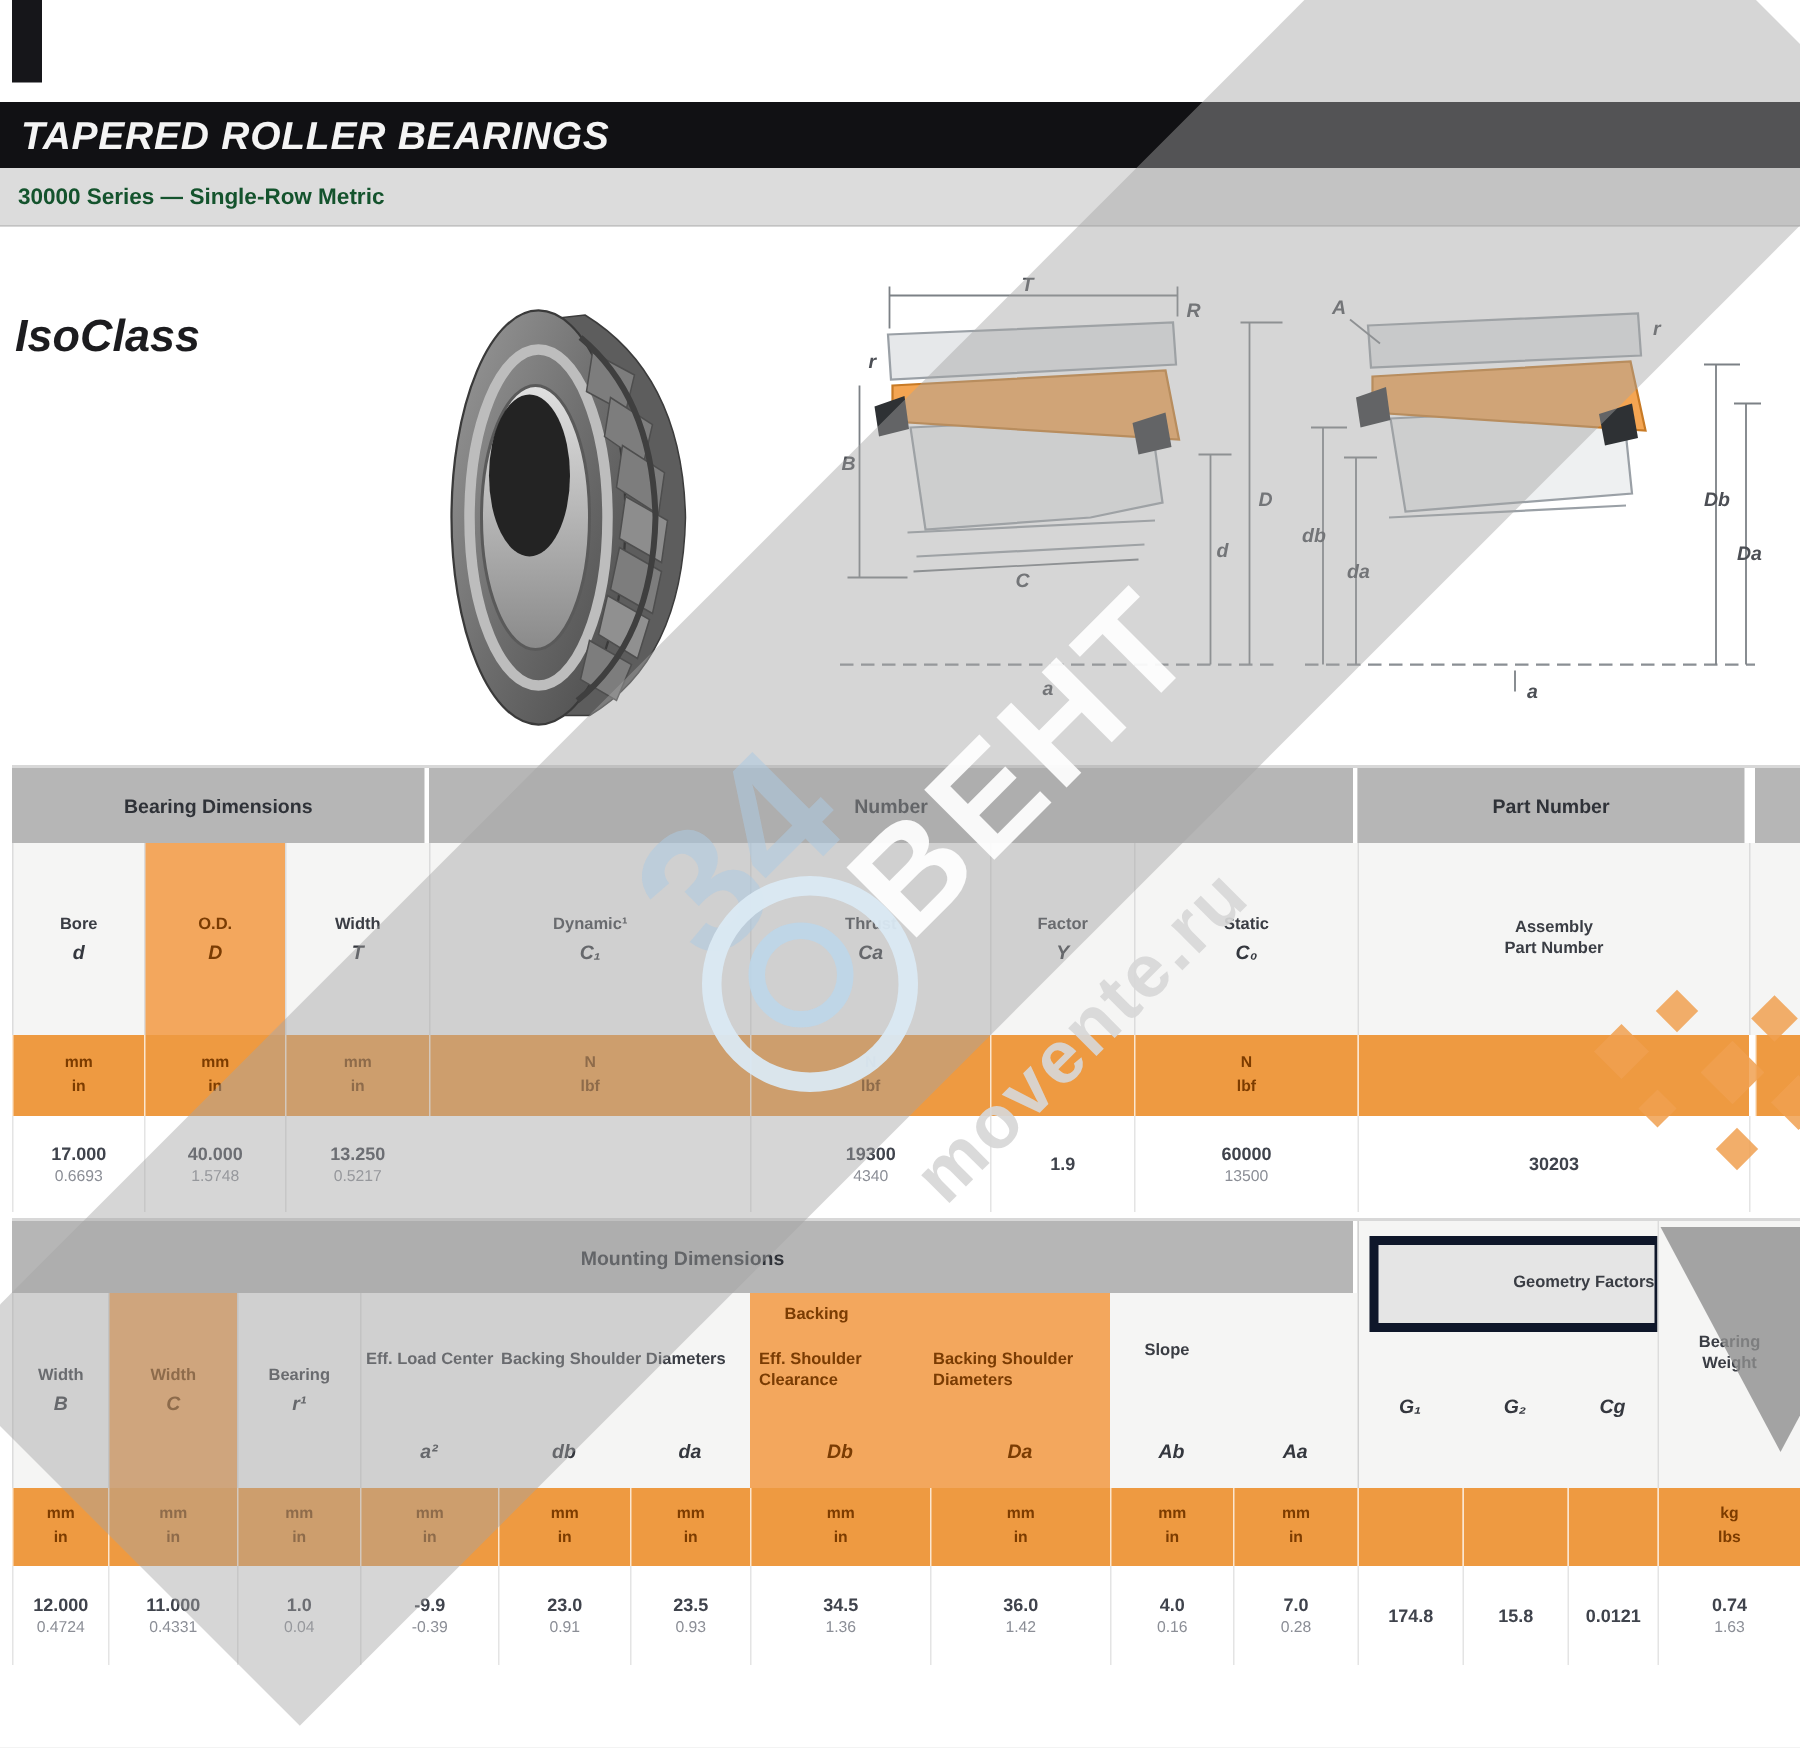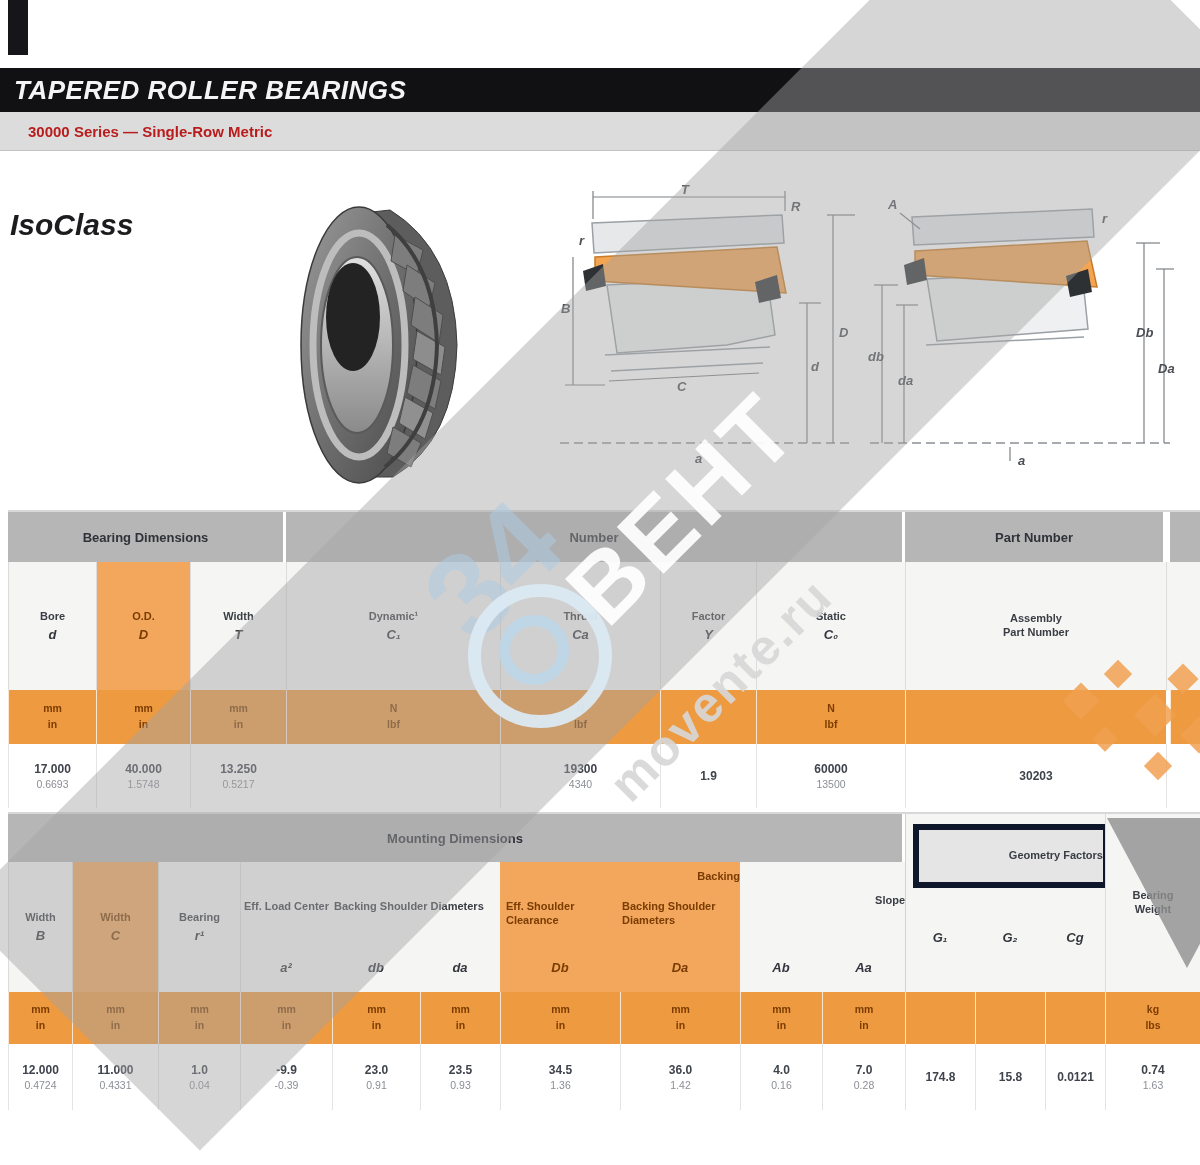--- a/index.html
+++ b/index.html
@@ -2,21 +2,21 @@
 <html><head>
 <meta charset="utf-8">
 <style>
   html,body{margin:0;padding:0;background:#e9e9e9;font-family:"Liberation Sans",sans-serif;}
   .page{position:relative;width:1200px;height:1165px;background:#ffffff;overflow:hidden;margin:0 auto;}
   .corner-mark{position:absolute;left:8px;top:0;width:20px;height:55px;background:#16161a;}
   
   .title-bar{position:absolute;left:0;top:68px;width:1200px;height:44px;background:#111114;display:flex;align-items:center;}
   .title-bar span{color:#f4f4f4;font-size:26px;font-weight:bold;font-style:italic;letter-spacing:.5px;padding-left:14px;}
   .subtitle-bar{position:absolute;left:0;top:112px;width:1200px;height:38px;background:#dcdcdc;border-bottom:1px solid #c2c2c2;display:flex;align-items:center;}
-  .subtitle-bar span{color:#b91c1c;font-size:15px;font-weight:bold;padding-left:28px;}
+  .subtitle-bar span{color:#14532d;font-size:15px;font-weight:bold;padding-left:12px;}
   .isoclass{position:absolute;left:10px;top:208px;font-size:30px;font-weight:bold;font-style:italic;color:#1c1c1f;}
   
   .tbl{position:absolute;left:8px;width:1192px;background:#fff;border-top:2px solid #d8d8d8;}
   #t1{top:510px;height:296px;}
   #t2{top:812px;height:296px;}
   .cell{position:absolute;box-sizing:border-box;display:flex;flex-direction:column;align-items:center;justify-content:center;text-align:center;}
   .band{background:#b6b6b6;border-right:3px solid #fff;color:#2f3238;font-weight:bold;font-size:13px;}
   .hc{background:#f5f5f4;border-left:1px solid #dcdcdc;}
   .hc .l1,.grp-label{font-size:11px;font-weight:bold;color:#3a3d44;line-height:1.25;}
   .hc .sym,.symtxt{font-size:13px;font-weight:bold;font-style:italic;color:#34373e;margin-top:4px;}
@@ -28,21 +28,21 @@
   .dc .i{font-size:10.5px;color:#8b8e96;margin-top:2px;}
   #t1 .band{top:0;height:50px;}
   #t1 .hc{top:50px;height:128px;}
   #t1 .uc{top:178px;height:54px;}
   #t1 .dc{top:232px;height:64px;}
   #t2 .band{top:0;height:48px;}
   #t2 .hc{top:48px;height:130px;}
   #t2 .uc{top:178px;height:52px;}
   #t2 .dc{top:230px;height:66px;}
   .grp{position:absolute;box-sizing:border-box;}
-  .grp-title{position:absolute;width:100%;text-align:right;font-size:11px;font-weight:bold;color:#7a3c03;}
+  .grp-title{position:absolute;width:100%;text-align:left;font-size:11px;font-weight:bold;color:#7a3c03;padding-left:23px;}
   .geom-box{position:absolute;border:6px solid #0f172a;background:#e5e5e5;display:flex;align-items:center;justify-content:flex-end;}
   
   .wm{position:absolute;pointer-events:none;}
   .wm-band{left:-140px;top:330px;width:1500px;height:340px;background:rgba(163,163,163,.45);transform:rotate(-45deg);z-index:40;}
   .wm-word{left:545px;top:568px;font-size:96px;font-weight:bold;color:rgba(255,255,255,.92);transform:rotate(-45deg);transform-origin:0 0;z-index:41;letter-spacing:4px;}
   .wm-site{left:598px;top:772px;font-size:50px;font-weight:bold;color:rgba(215,215,215,.92);transform:rotate(-45deg);transform-origin:0 0;z-index:41;letter-spacing:2px;}
   .wm-digits{left:396px;top:568px;font-size:120px;font-weight:bold;color:rgba(173,203,226,.55);transform:rotate(-45deg);transform-origin:0 0;z-index:41;}
   .wm-ring{left:468px;top:584px;width:118px;height:118px;border:13px solid rgba(218,233,243,.95);border-radius:50%;z-index:42;}
   .wm-ring-inner{position:absolute;left:18px;top:18px;width:48px;height:48px;border:11px solid rgba(188,214,233,.9);border-radius:50%;}
   .wm-tri{left:1107px;top:818px;width:0;height:0;border-left:80px solid transparent;border-right:80px solid transparent;border-top:150px solid rgba(142,142,142,.8);z-index:43;}

